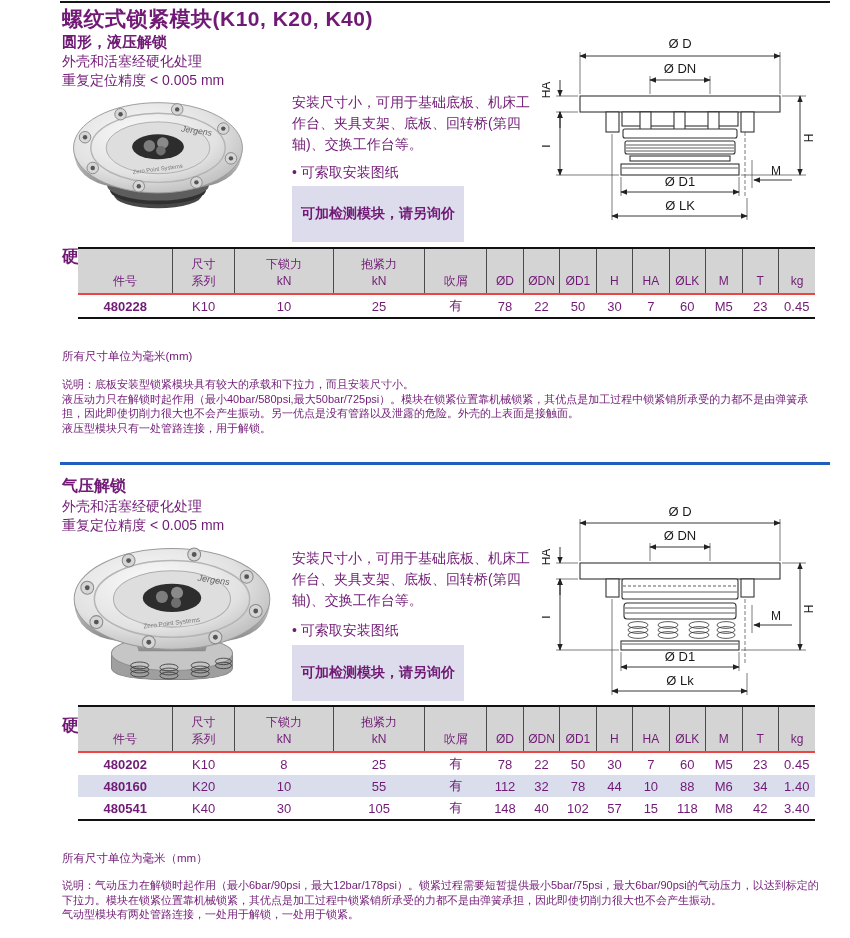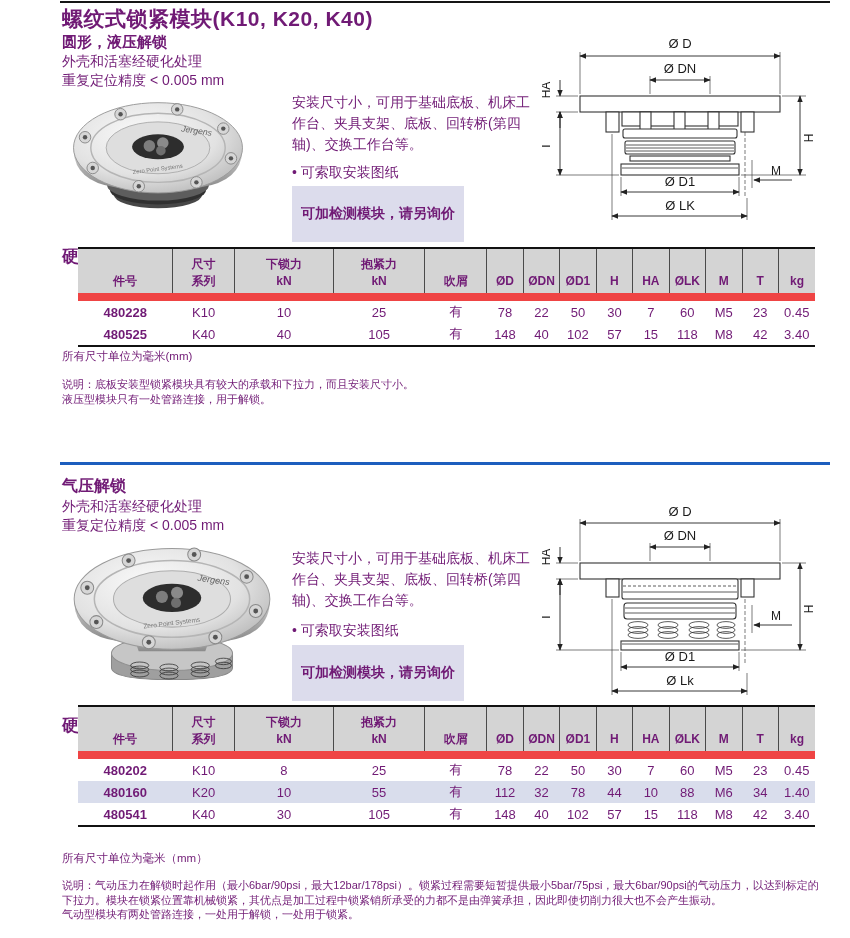--- a/index.html
+++ b/index.html
@@ -14,22 +14,22 @@
   .sec2-head{left:62px;top:476px;font-size:16px;font-weight:bold;}
   .mat-head{font-size:17px;font-weight:bold;margin-top:28px;}
   .desc{width:244px;font-size:14px;line-height:1.5;}
   .bullet{font-size:14px;}
   .highlight{display:inline-block;background:#dcdcec;font-size:14px;font-weight:bold;padding:19px 9px;}
   .units{font-size:11.5px;}
   .notes{width:760px;font-size:11px;line-height:1.32;}
   .note-line{margin:0;}
   
   .spec-table{border-collapse:collapse;table-layout:fixed;width:737px;}
-  .spec-table thead th{background:#d4d4d4;border-top:2px solid #111;border-bottom:8px solid #ef4444;
-      border-left:1px solid #4a4a4a;vertical-align:bottom;font-size:12px;font-weight:bold;
+  .spec-table thead th{background:#d4d4d4;border-top:2px solid #111;border-bottom:2px solid #ef4444;
+      border-left:1px solid #4a4a4a;vertical-align:bottom;font-size:12px;font-weight:normal;
       padding:3px 1px;line-height:1.4;text-align:center;height:38px;}
   .spec-table thead th:first-child{border-left:none;}
   .spec-table td{text-align:center;font-size:13px;padding:2px 1px;height:17px;}
   .spec-table tbody tr.alt{background:#d9ddec;}
   .spec-table tbody tr:last-child td{border-bottom:2px solid #111;}
   .spec-table td.bold{font-weight:bold;}
   .spec-table th:nth-child(1){width:12.5%}
   .spec-table th:nth-child(2){width:8%}
   .spec-table th:nth-child(3){width:13%}
   .spec-table th:nth-child(4){width:12%}
@@ -203,42 +203,27 @@
           <td>78</td>
           <td>22</td>
           <td>50</td>
           <td>30</td>
           <td>7</td>
           <td>60</td>
           <td>M5</td>
           <td>23</td>
           <td>0.45</td>
         </tr>
-        <tr>
-          <td class="bold">480525</td>
-          <td>K40</td>
-          <td>40</td>
-          <td>105</td>
-          <td>有</td>
-          <td>148</td>
-          <td>40</td>
-          <td>102</td>
-          <td>57</td>
-          <td>15</td>
-          <td>118</td>
-          <td>M8</td>
-          <td>42</td>
-          <td>3.40</td>
-        </tr>
       </tbody>
   </table>
 
   <div class="abs units" style="left:62px;top:349px;">所有尺寸单位为毫米(mm)</div>
   <div class="abs notes" style="left:62px;top:377px;">
       <div class="note-line">说明：底板安装型锁紧模块具有较大的承载和下拉力，而且安装尺寸小。</div>
+      <div class="note-line">液压动力只在解锁时起作用（最小40bar/580psi,最大50bar/725psi）。模块在锁紧位置靠机械锁紧，其优点是加工过程中锁紧销所承受的力都不是由弹簧承担，因此即使切削力很大也不会产生振动。另一优点是没有管路以及泄露的危险。外壳的上表面是接触面。</div>
       <div class="note-line">液压型模块只有一处管路连接，用于解锁。</div>
     </div>
 
   <div class="abs rule-blue"></div>
 
   <div class="abs sec2-head">气压解锁</div>
   <div class="abs plain14" style="left:62px;top:498px;">外壳和活塞经硬化处理</div>
   <div class="abs plain14" style="left:62px;top:517px;">重复定位精度 &lt; 0.005 mm</div>
 
   <svg class="abs" style="left:56px;top:542px;" width="232" height="142" viewBox="0 0 230 140">

